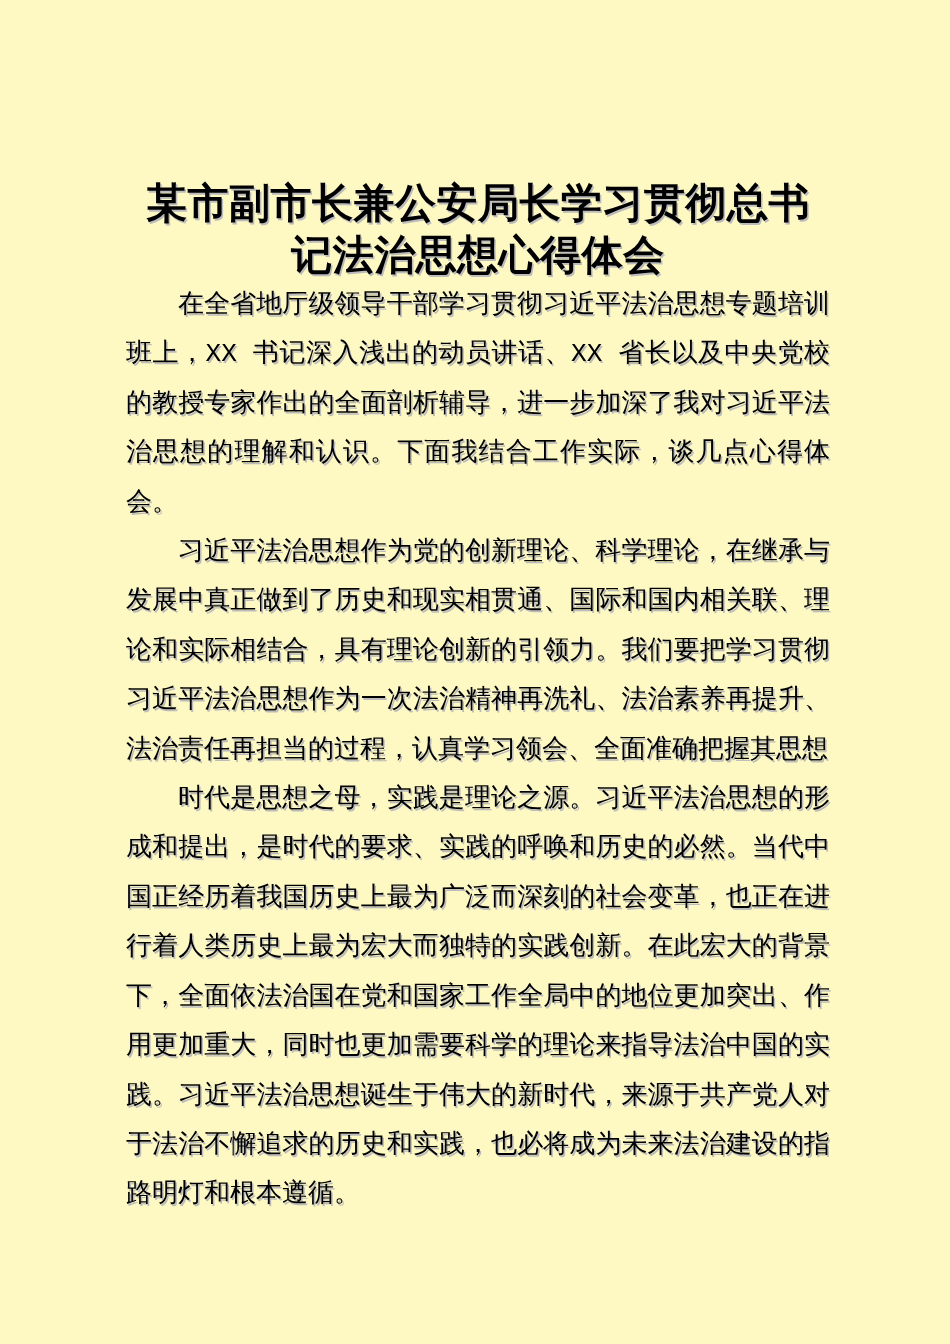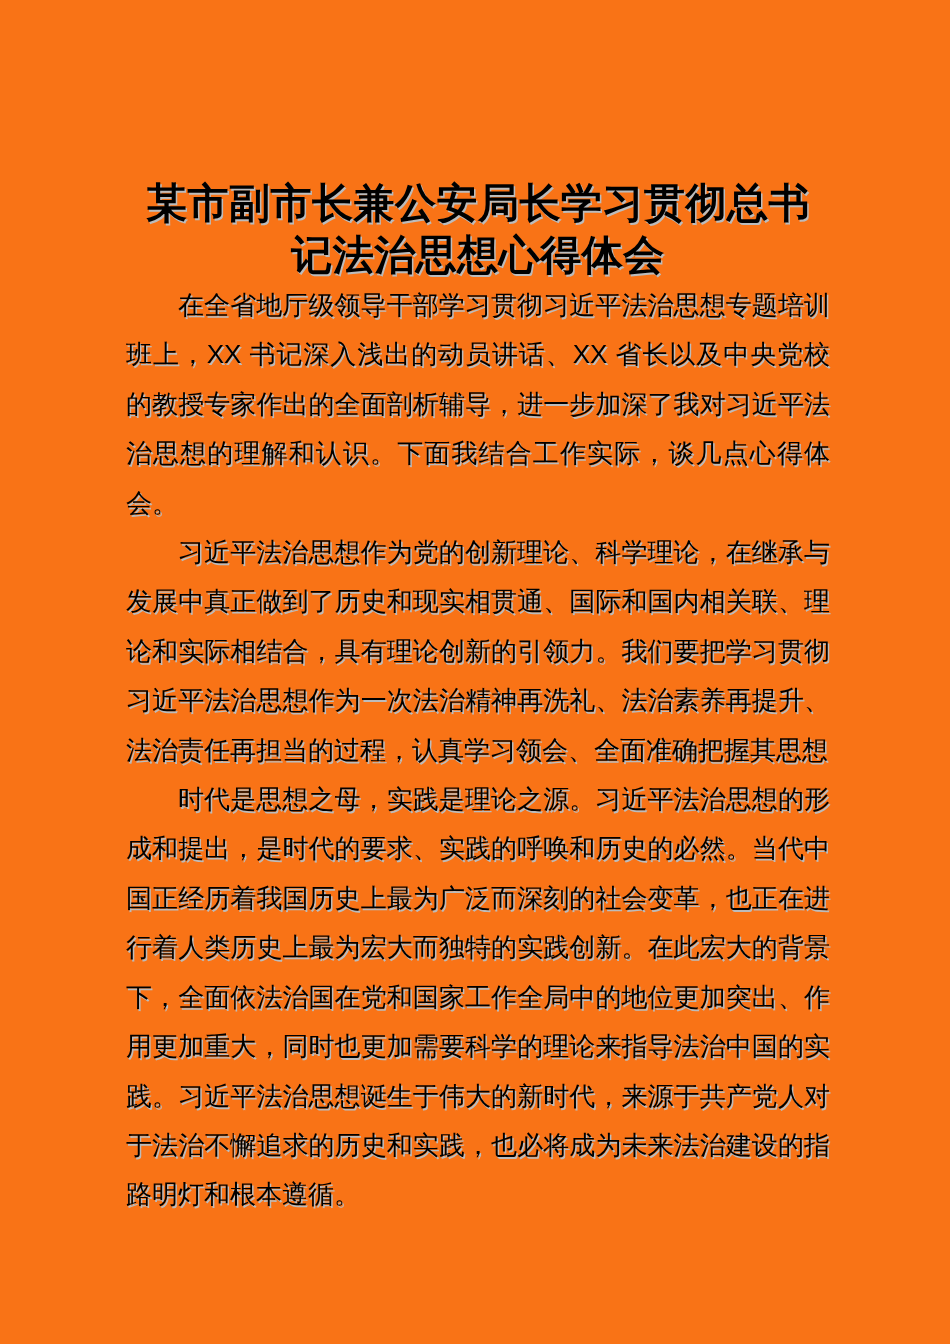--- a/index.html
+++ b/index.html
@@ -4,21 +4,21 @@
   <style>
     * { margin: 0; padding: 0; box-sizing: border-box; }
     html, body {
       background: #ffffff;
       font-family: "Liberation Sans", "DejaVu Sans", sans-serif;
     }
     .page {
       position: relative;
       width: 950px;
       height: 1344px;
-      background: #f97316;
+      background: #fef9c3;
       color: #000000;
       overflow: hidden;
     }
     .content {
       position: absolute;
       left: 126px;
       top: 0;
       width: 704px;
     }
     .doc-title {
@@ -29,21 +29,21 @@
       line-height: 52px;
       letter-spacing: 0.5px;
       text-align: center;
       color: #000000;
       text-shadow: 1.5px 1.5px 0 #bcbcbc;
     }
     .doc-body {
       margin-top: 0;
     }
     .doc-body p {
-      font-family: Liberation Sans, sans-serif;
+      font-family: Liberation Mono, monospace;
       font-size: 26px;
       line-height: 49.4px;
       text-align: justify;
       text-justify: inter-ideograph;
       text-indent: 2em;
       color: #000000;
       text-shadow: 1.5px 1.5px 0 #bcbcbc;
     }
   </style>
 </head>

